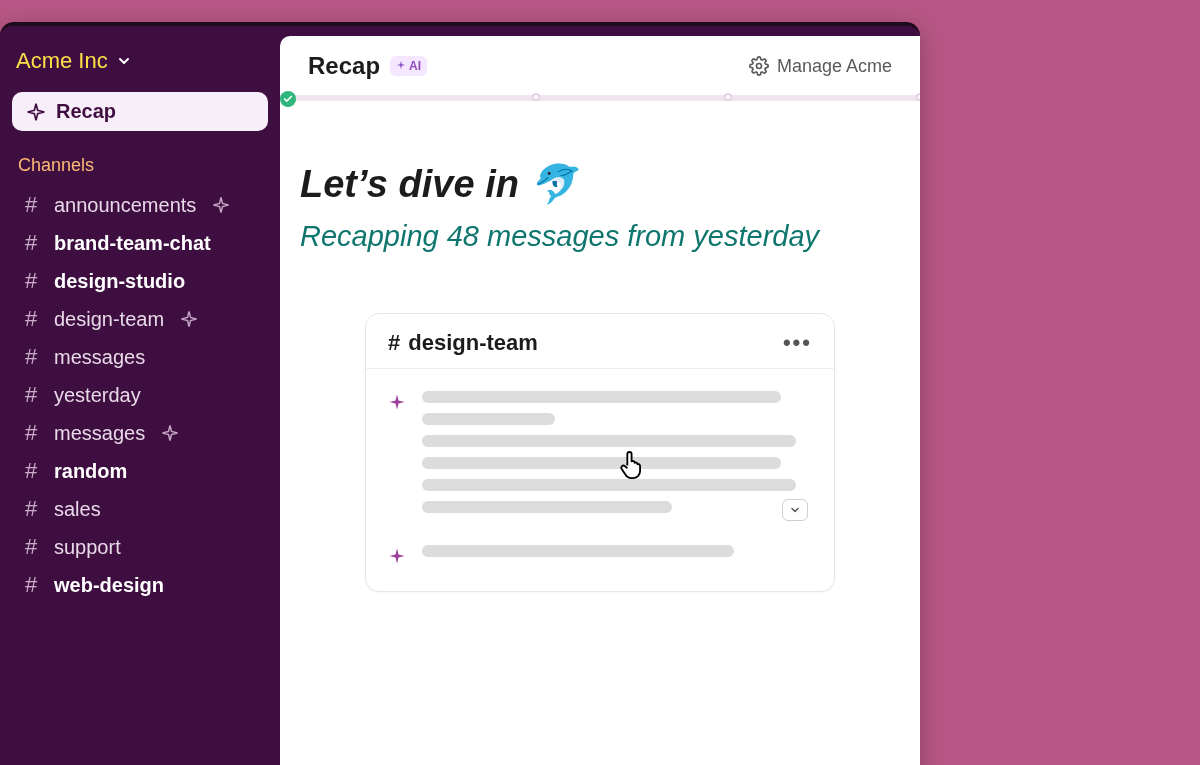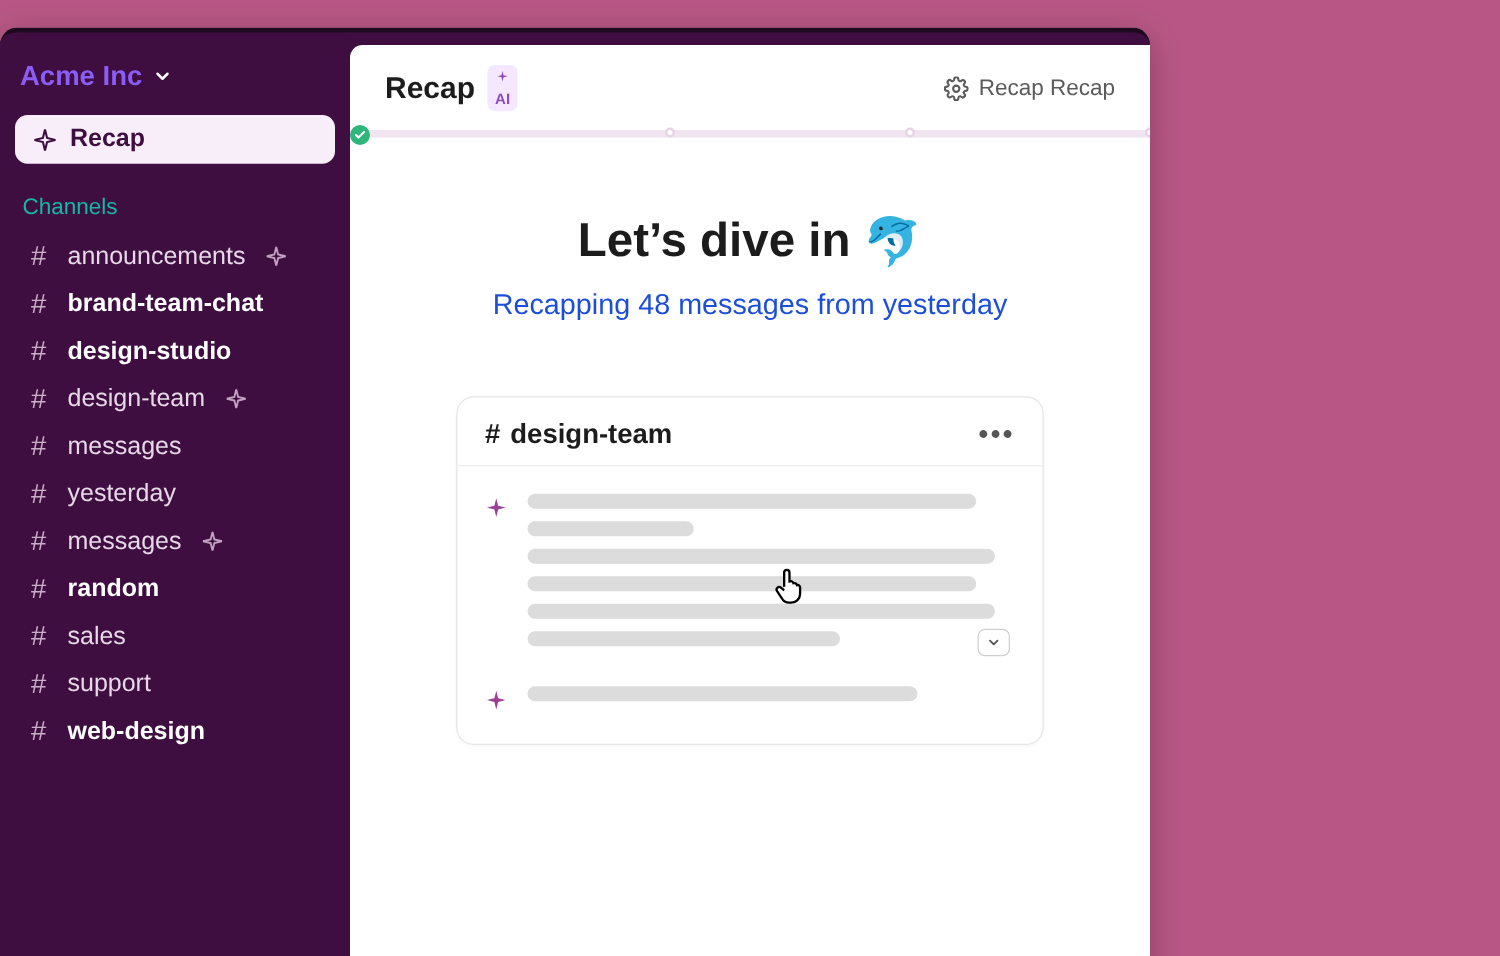--- a/index.html
+++ b/index.html
@@ -28,41 +28,41 @@
     color: #e8d9e8;
     padding: 18px 12px 0 12px;
     display: flex;
     flex-direction: column;
   }
   .workspace-switcher {
     display: flex;
     align-items: center;
     gap: 8px;
     font-size: 22px;
-    font-weight: 700;
-    color: #8b5cf6;
+    font-weight: 400;
+    color: #fde047;
     cursor: pointer;
     padding: 4px 4px 14px 4px;
   }
   .recap-pill {
     background: #f8eefa;
     color: #3f0e40;
     border-radius: 10px;
     display: flex;
     align-items: center;
     gap: 10px;
     padding: 8px 14px;
     font-weight: 800;
     font-size: 20px;
     margin: 4px 0 20px 0;
     cursor: pointer;
   }
   .section-label {
     font-size: 18px;
-    color: #14b8a6;
+    color: #fdba74;
     font-weight: 500;
     padding: 4px 6px 10px 6px;
   }
   .channel-item {
     display: flex;
     align-items: center;
     gap: 12px;
     padding: 6px 8px;
     font-size: 20px;
     color: #e8d9e8;
@@ -98,41 +98,41 @@
   }
   .main-title-wrap { display:flex; align-items:center; gap:10px; }
   .main-title { font-size: 24px; font-weight: 800; color:#1d1c1d; }
   .ai-badge {
     background: #f4e7ff;
     color: #8e4bbd;
     font-size: 12px;
     font-weight: 700;
     border-radius: 6px;
     padding: 3px 6px;
-    display:flex; align-items:center; gap:3px;flex-direction:column;
+    display:flex; align-items:center; gap:3px;
   }
   .manage-recap {
     display:flex; align-items:center; gap:8px;
     color:#5a5a5a; font-size:18px; font-weight:500; cursor:pointer;
   }
   .progress-track {
     position: relative;
     height: 10px;
     margin: 0 0 0 0;
   }
   .progress-bar-bg { position:absolute; left:0; right:0; top:3px; height:6px; background:#efe4ef; }
   .progress-done { position:absolute; left:0; top:0; width:16px; height:16px; background:#2eb67d; border-radius:50%; top:-1px; display:flex;align-items:center;justify-content:center;}
   .progress-done svg{display:block;}
   .progress-dot { position:absolute; top:3px; width:8px; height:8px; background:#ffffff; border:2px solid #e5d4e5; border-radius:50%; transform:translate(-50%,-25%); }
   .hero {
-    text-align:center;
     padding: 60px 20px 10px 20px;
+    font-style: italic;
   }
   .hero-title { font-size: 38px; font-weight: 800; color:#1d1c1d; display:inline-flex; align-items:center; gap:10px; }
-  .hero-sub { font-size: 23px; color:#1d4ed8; margin-top:14px; }
+  .hero-sub { font-size: 29px; color:#0f766e; margin-top:14px; }
   .card {
     margin: 50px auto 0 auto;
     width: 470px;
     border:1px solid #e6e6e6;
     border-radius: 14px;
     background:#ffffff;
     box-shadow: 0 1px 3px rgba(0,0,0,0.03);
     padding-bottom: 20px;
   }
   .card-header {
@@ -267,21 +267,21 @@
           <span>AI</span>
         </span>
       </div>
       <div class="manage-recap">
         <span class="gear">
           <svg width="20" height="20" viewBox="0 0 24 24" fill="none" stroke="#5a5a5a" stroke-width="2">
               <circle cx="12" cy="12" r="3"></circle>
               <path d="M19.4 15a1.7 1.7 0 0 0 .34 1.87l.06.06a2 2 0 1 1-2.83 2.83l-.06-.06a1.7 1.7 0 0 0-1.87-.34 1.7 1.7 0 0 0-1 1.56V21a2 2 0 1 1-4 0v-.09a1.7 1.7 0 0 0-1-1.56 1.7 1.7 0 0 0-1.87.34l-.06.06a2 2 0 1 1-2.83-2.83l.06-.06a1.7 1.7 0 0 0 .34-1.87 1.7 1.7 0 0 0-1.56-1H3a2 2 0 1 1 0-4h.09a1.7 1.7 0 0 0 1.56-1 1.7 1.7 0 0 0-.34-1.87l-.06-.06a2 2 0 1 1 2.83-2.83l.06.06a1.7 1.7 0 0 0 1.87.34H9a1.7 1.7 0 0 0 1-1.56V3a2 2 0 1 1 4 0v.09a1.7 1.7 0 0 0 1 1.56 1.7 1.7 0 0 0 1.87-.34l.06-.06a2 2 0 1 1 2.83 2.83l-.06.06a1.7 1.7 0 0 0-.34 1.87V9a1.7 1.7 0 0 0 1.56 1H21a2 2 0 1 1 0 4h-.09a1.7 1.7 0 0 0-1.56 1z"></path>
             </svg>
         </span>
-        <span>Recap Recap</span>
+        <span>Manage Acme</span>
       </div>
     </div>
 
     <div class="progress-track">
       <div class="progress-bar-bg"></div>
       <div class="progress-done">
         <svg width="10" height="10" viewBox="0 0 24 24" fill="none" stroke="#ffffff" stroke-width="4" stroke-linecap="round" stroke-linejoin="round">
             <polyline points="20 6 9 17 4 12"></polyline>
           </svg>
       </div>

